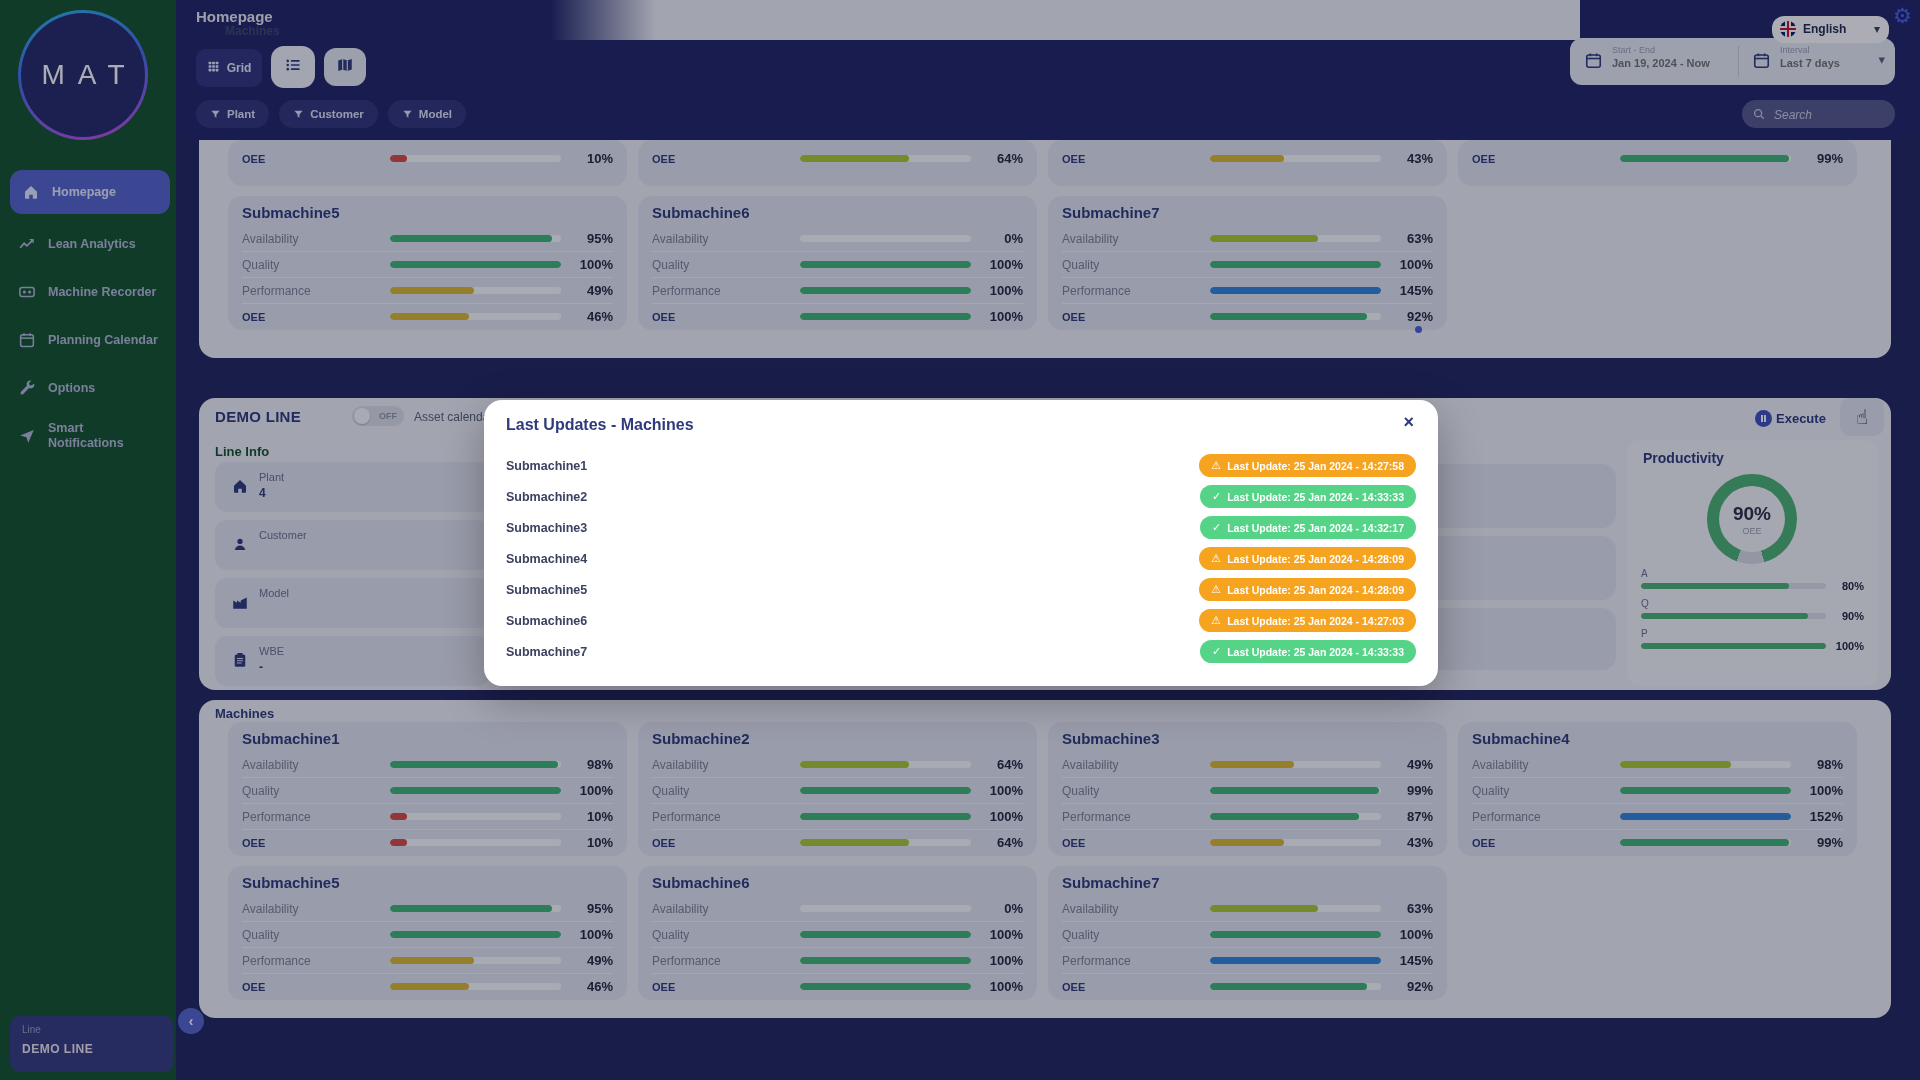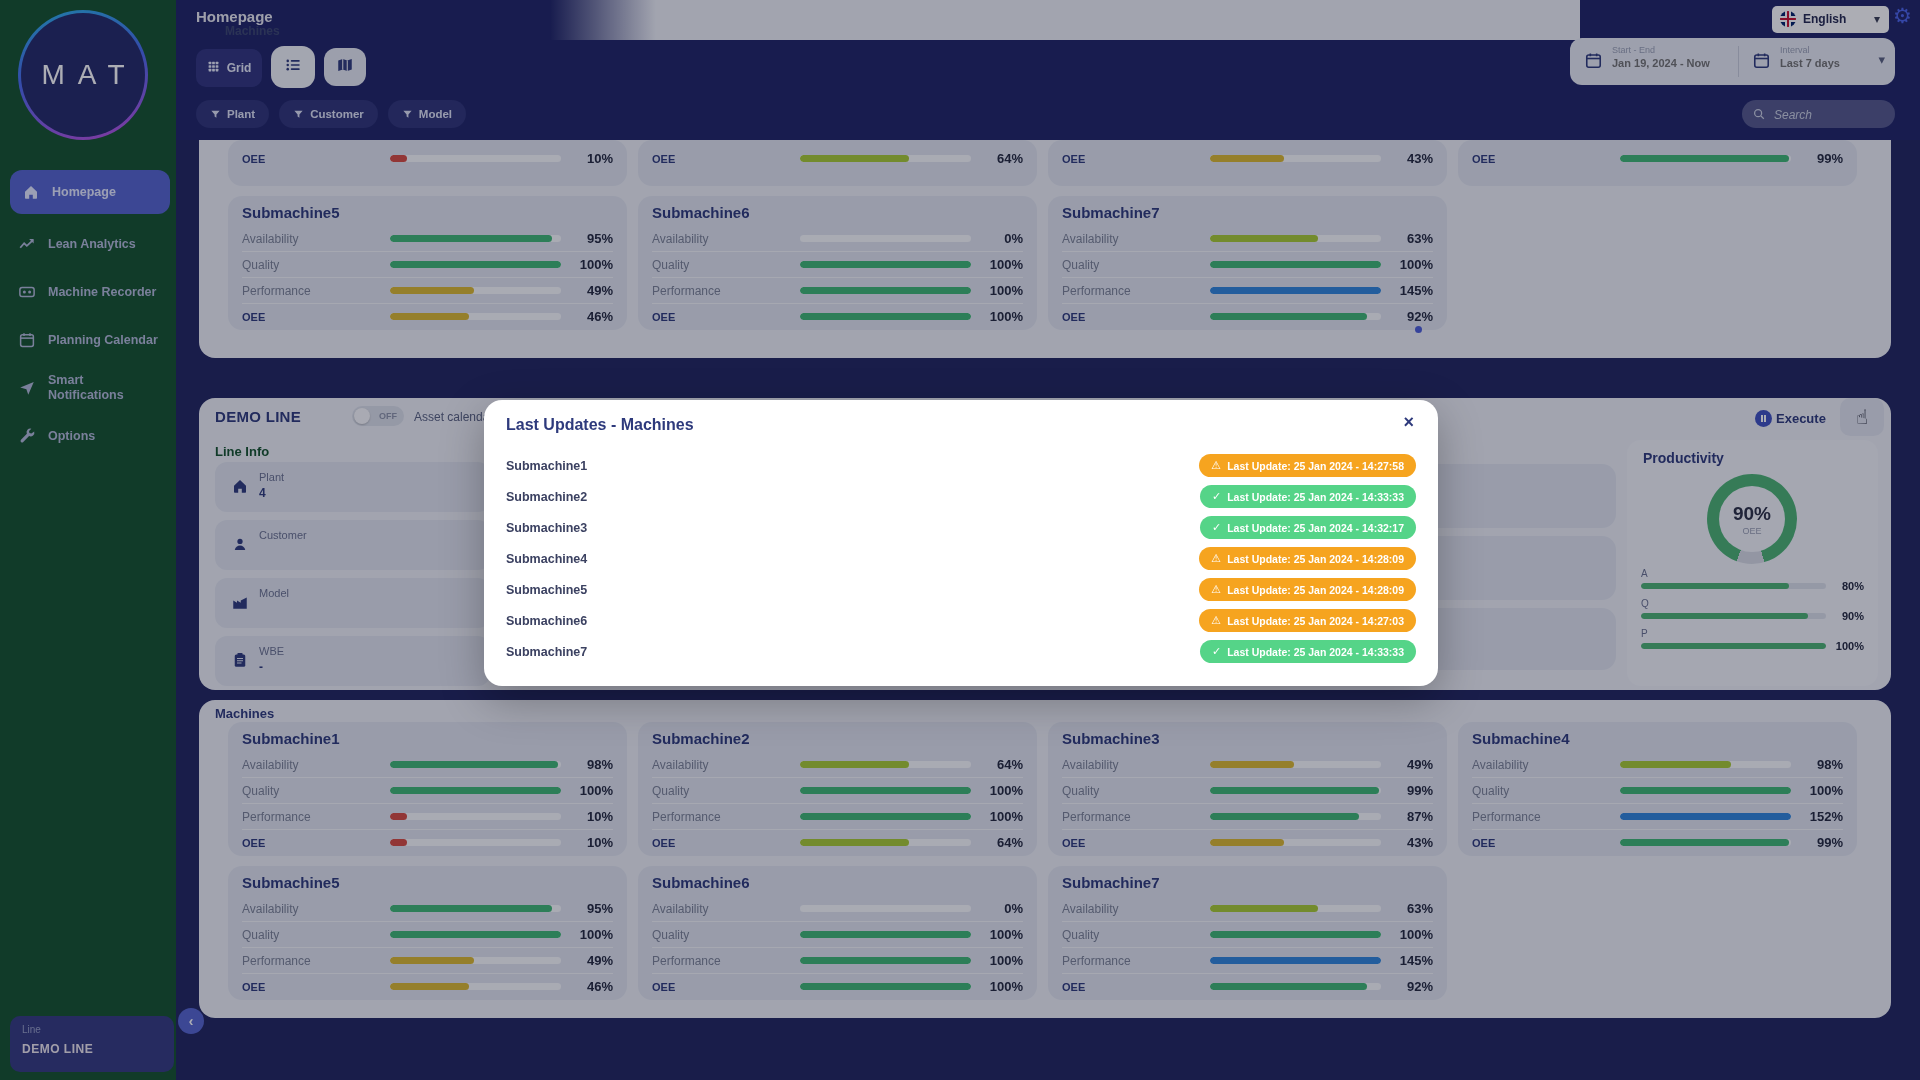--- a/index.html
+++ b/index.html
@@ -57,21 +57,21 @@
   .dp-div{position:absolute;left:168px;top:8px;width:1px;height:31px;background:#c9cedb;}
   .dp-lab{position:absolute;font-size:9px;color:#9aa1b6;}
   .dp-val{position:absolute;font-size:11px;font-weight:700;color:#737373;white-space:nowrap;}
   .dp-caret{position:absolute;right:10px;top:14px;color:#5a6180;font-size:13px;}
   .search-pill{position:absolute;left:1742px;top:100px;width:153px;height:28px;border-radius:14px;
         background:rgba(240,243,250,.26);z-index:3;}
   .search-pill svg{position:absolute;left:10px;top:7px;color:#ccd1e2;}
   .search-pill input{position:absolute;left:30px;top:3px;width:112px;height:21px;background:transparent;border:0;outline:none;
         font-size:12px;font-style:italic;color:#eef1fa;font-family:inherit;}
   .search-pill input::placeholder{color:#ccd1e2;}
-  .lang-pill{position:absolute;left:1772px;top:6px;width:117px;height:27px;border-radius:5px;background:#fff;z-index:3;cursor:pointer;}
+  .lang-pill{position:absolute;left:1772px;top:16px;width:117px;height:27px;border-radius:12px;background:#fff;z-index:3;cursor:pointer;}
   .flag{position:absolute;left:8px;top:5px;width:16px;height:16px;border-radius:50%;
         background:
           linear-gradient(0deg, transparent 41%, #c8102e 41%, #c8102e 59%, transparent 59%),
           linear-gradient(90deg, transparent 41%, #c8102e 41%, #c8102e 59%, transparent 59%),
           linear-gradient(0deg, transparent 31%, #fff 31%, #fff 69%, transparent 69%),
           linear-gradient(90deg, transparent 31%, #fff 31%, #fff 69%, transparent 69%),
           #012169;}
   .lang-text{position:absolute;left:31px;top:6px;font-size:12px;font-weight:700;color:#23284f;}
   .lang-caret{position:absolute;right:9px;top:6px;font-size:12px;color:#3a3f55;}
   .gear{position:absolute;left:1893px;top:4px;font-size:21px;color:#4b63ea;z-index:3;cursor:pointer;}
@@ -171,32 +171,32 @@
               <rect x="3.5" y="5" width="17" height="15.5" rx="2.5" fill="none" stroke="currentColor" stroke-width="2"></rect>
               <path d="M3.5 9.5h17" stroke="currentColor" stroke-width="2"></path>
               <path d="M8 3v3.5M16 3v3.5" stroke="currentColor" stroke-width="2"></path>
             </svg>
           </span>
           <span class="nav-label">Planning Calendar</span>
         </div>
         <div class="nav-item">
           <span class="nav-icon">
             <svg viewBox="0 0 24 24" width="18" height="18" fill="currentColor">
-              <path d="M3 11.3 21 4l-7.3 17-2.5-7.2L3 11.3z"></path>
+              <path d="M21.6 6.1a5 5 0 0 1-6.8 6L7 19.9a2.1 2.1 0 0 1-3-3l7.8-7.8a5 5 0 0 1 6-6.8l-3.1 3.1.5 2.7 2.7.5z"></path>
             </svg>
           </span>
-          <span class="nav-label">Smart Notifications</span>
+          <span class="nav-label">Options</span>
         </div>
         <div class="nav-item">
           <span class="nav-icon">
             <svg viewBox="0 0 24 24" width="18" height="18" fill="currentColor">
-              <path d="M21.6 6.1a5 5 0 0 1-6.8 6L7 19.9a2.1 2.1 0 0 1-3-3l7.8-7.8a5 5 0 0 1 6-6.8l-3.1 3.1.5 2.7 2.7.5z"></path>
+              <path d="M3 11.3 21 4l-7.3 17-2.5-7.2L3 11.3z"></path>
             </svg>
           </span>
-          <span class="nav-label">Options</span>
+          <span class="nav-label">Smart Notifications</span>
         </div>
       </nav>
     <div class="line-chip">
       <div class="lc-label">Line</div>
       <div class="lc-value">DEMO LINE</div>
     </div>
   </aside>
   <div class="collapse-btn">
     <span>‹</span>
   </div>

